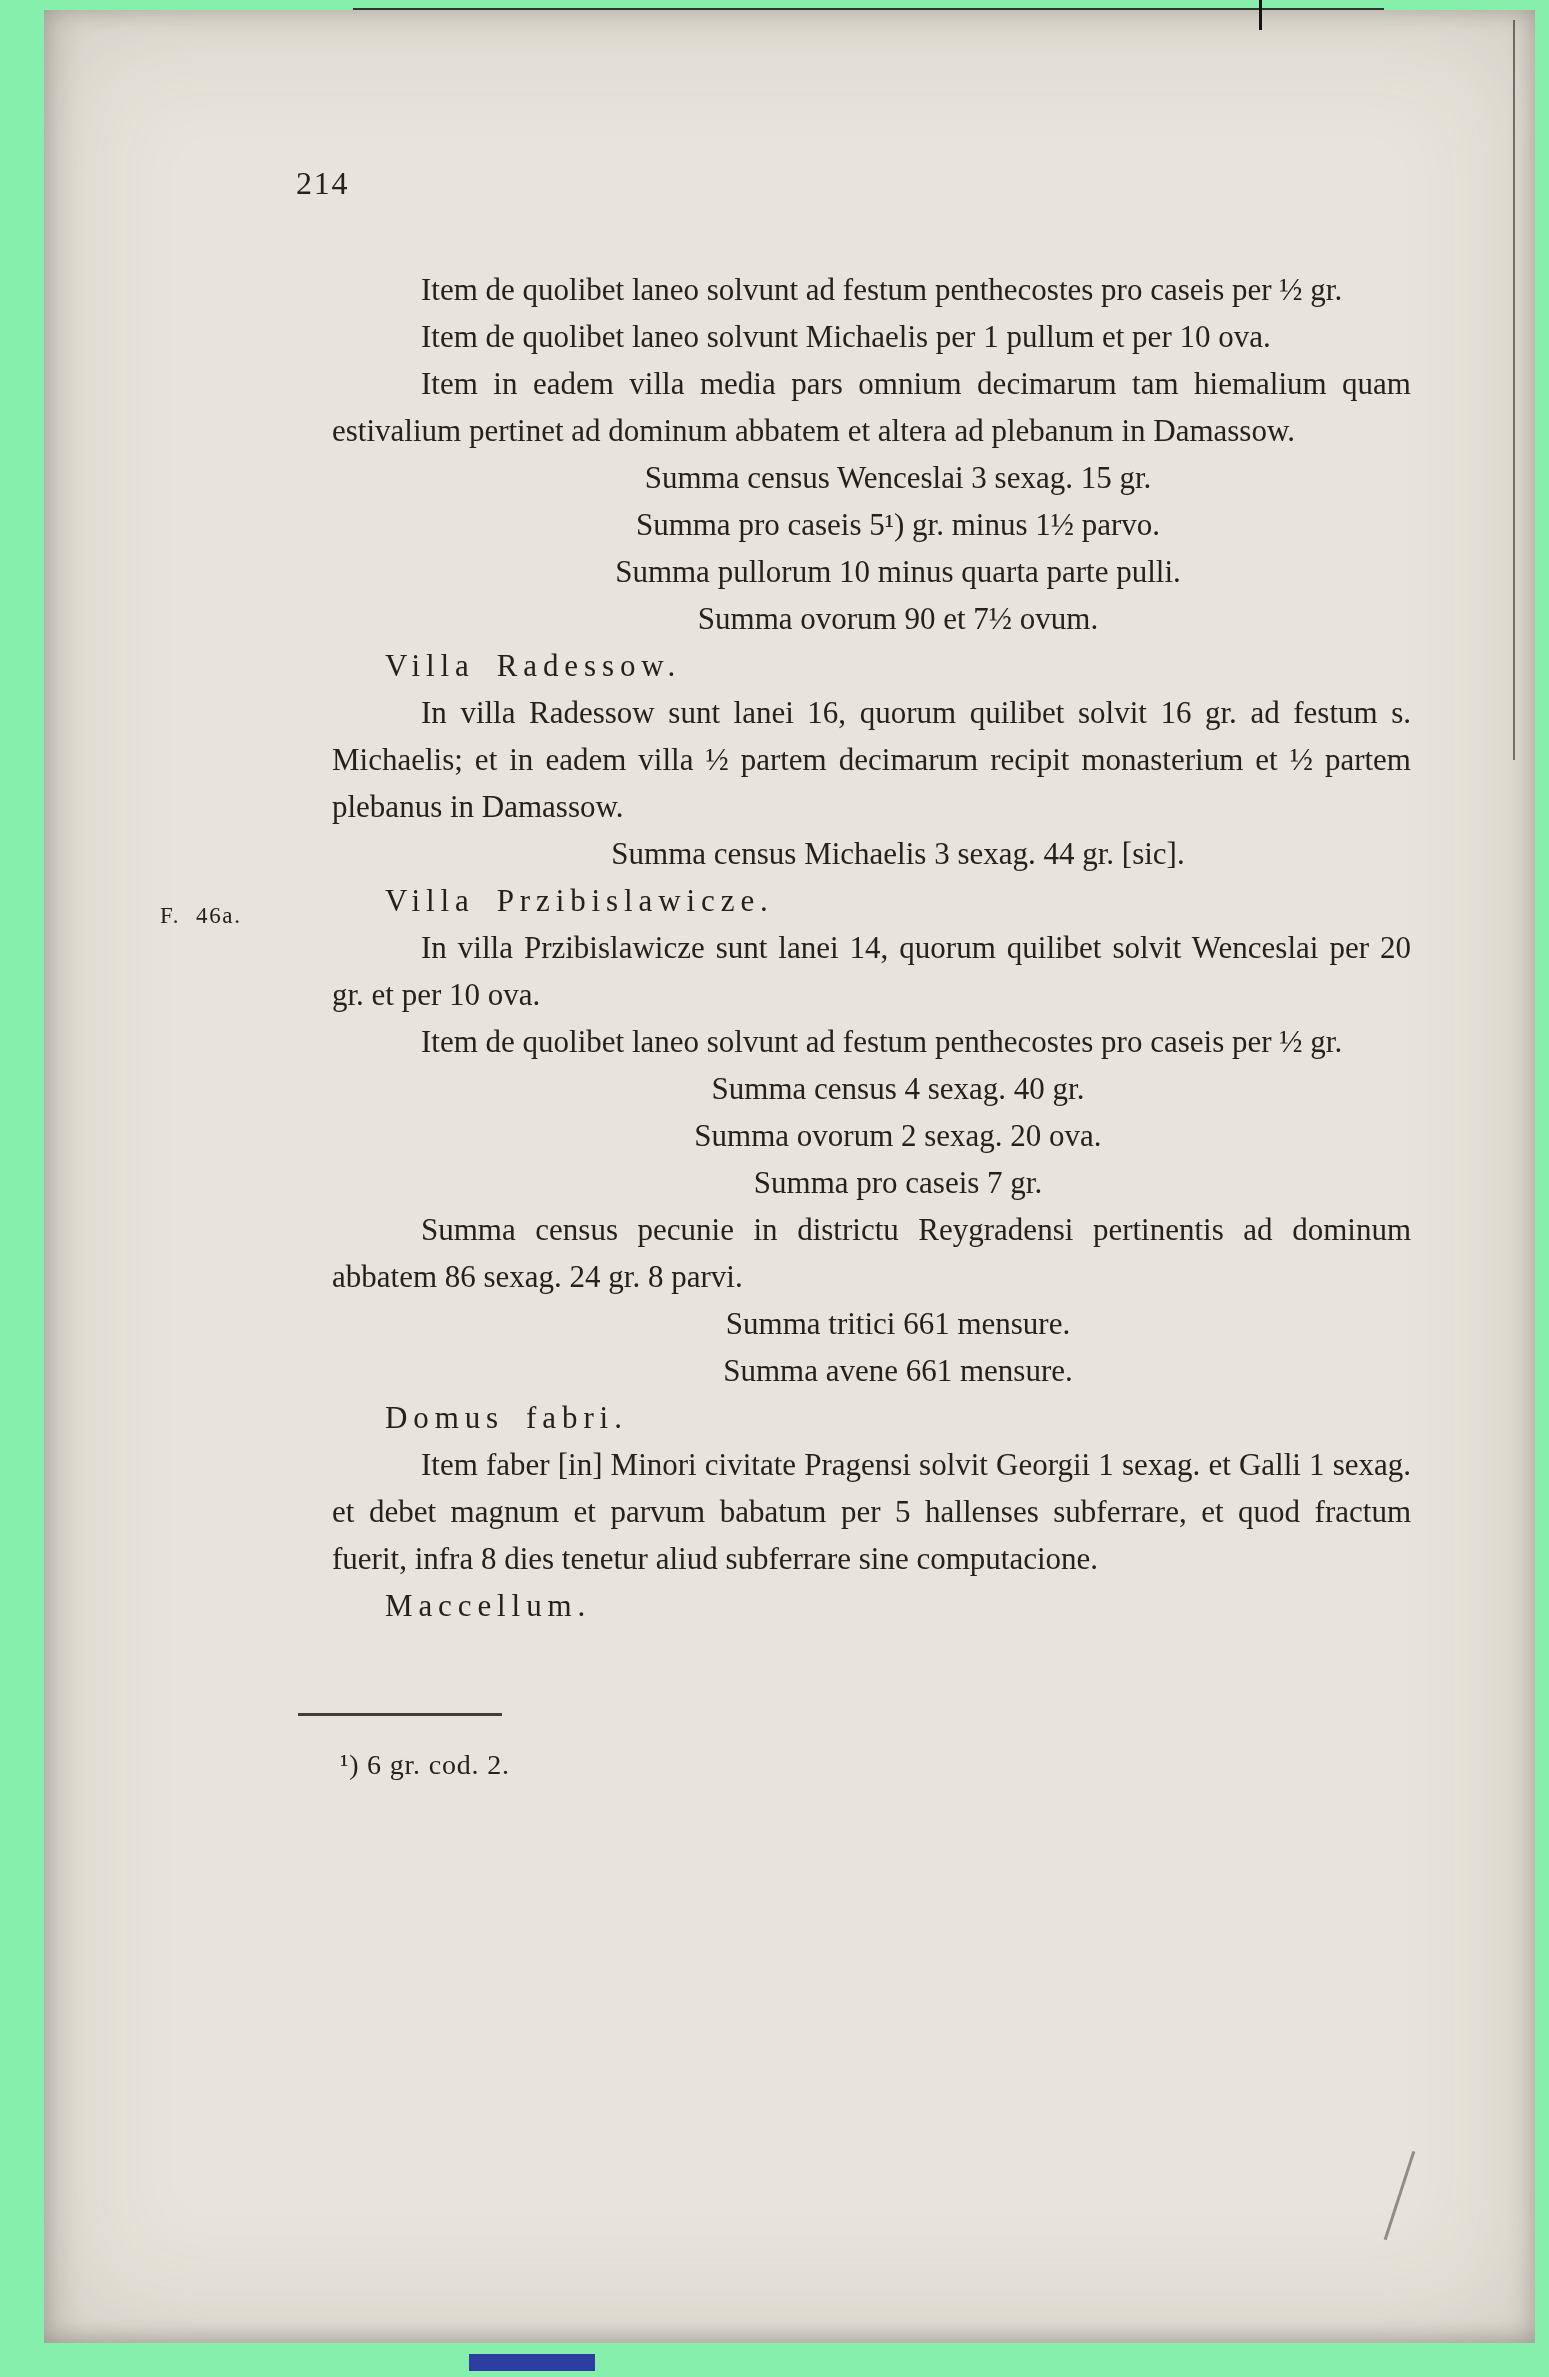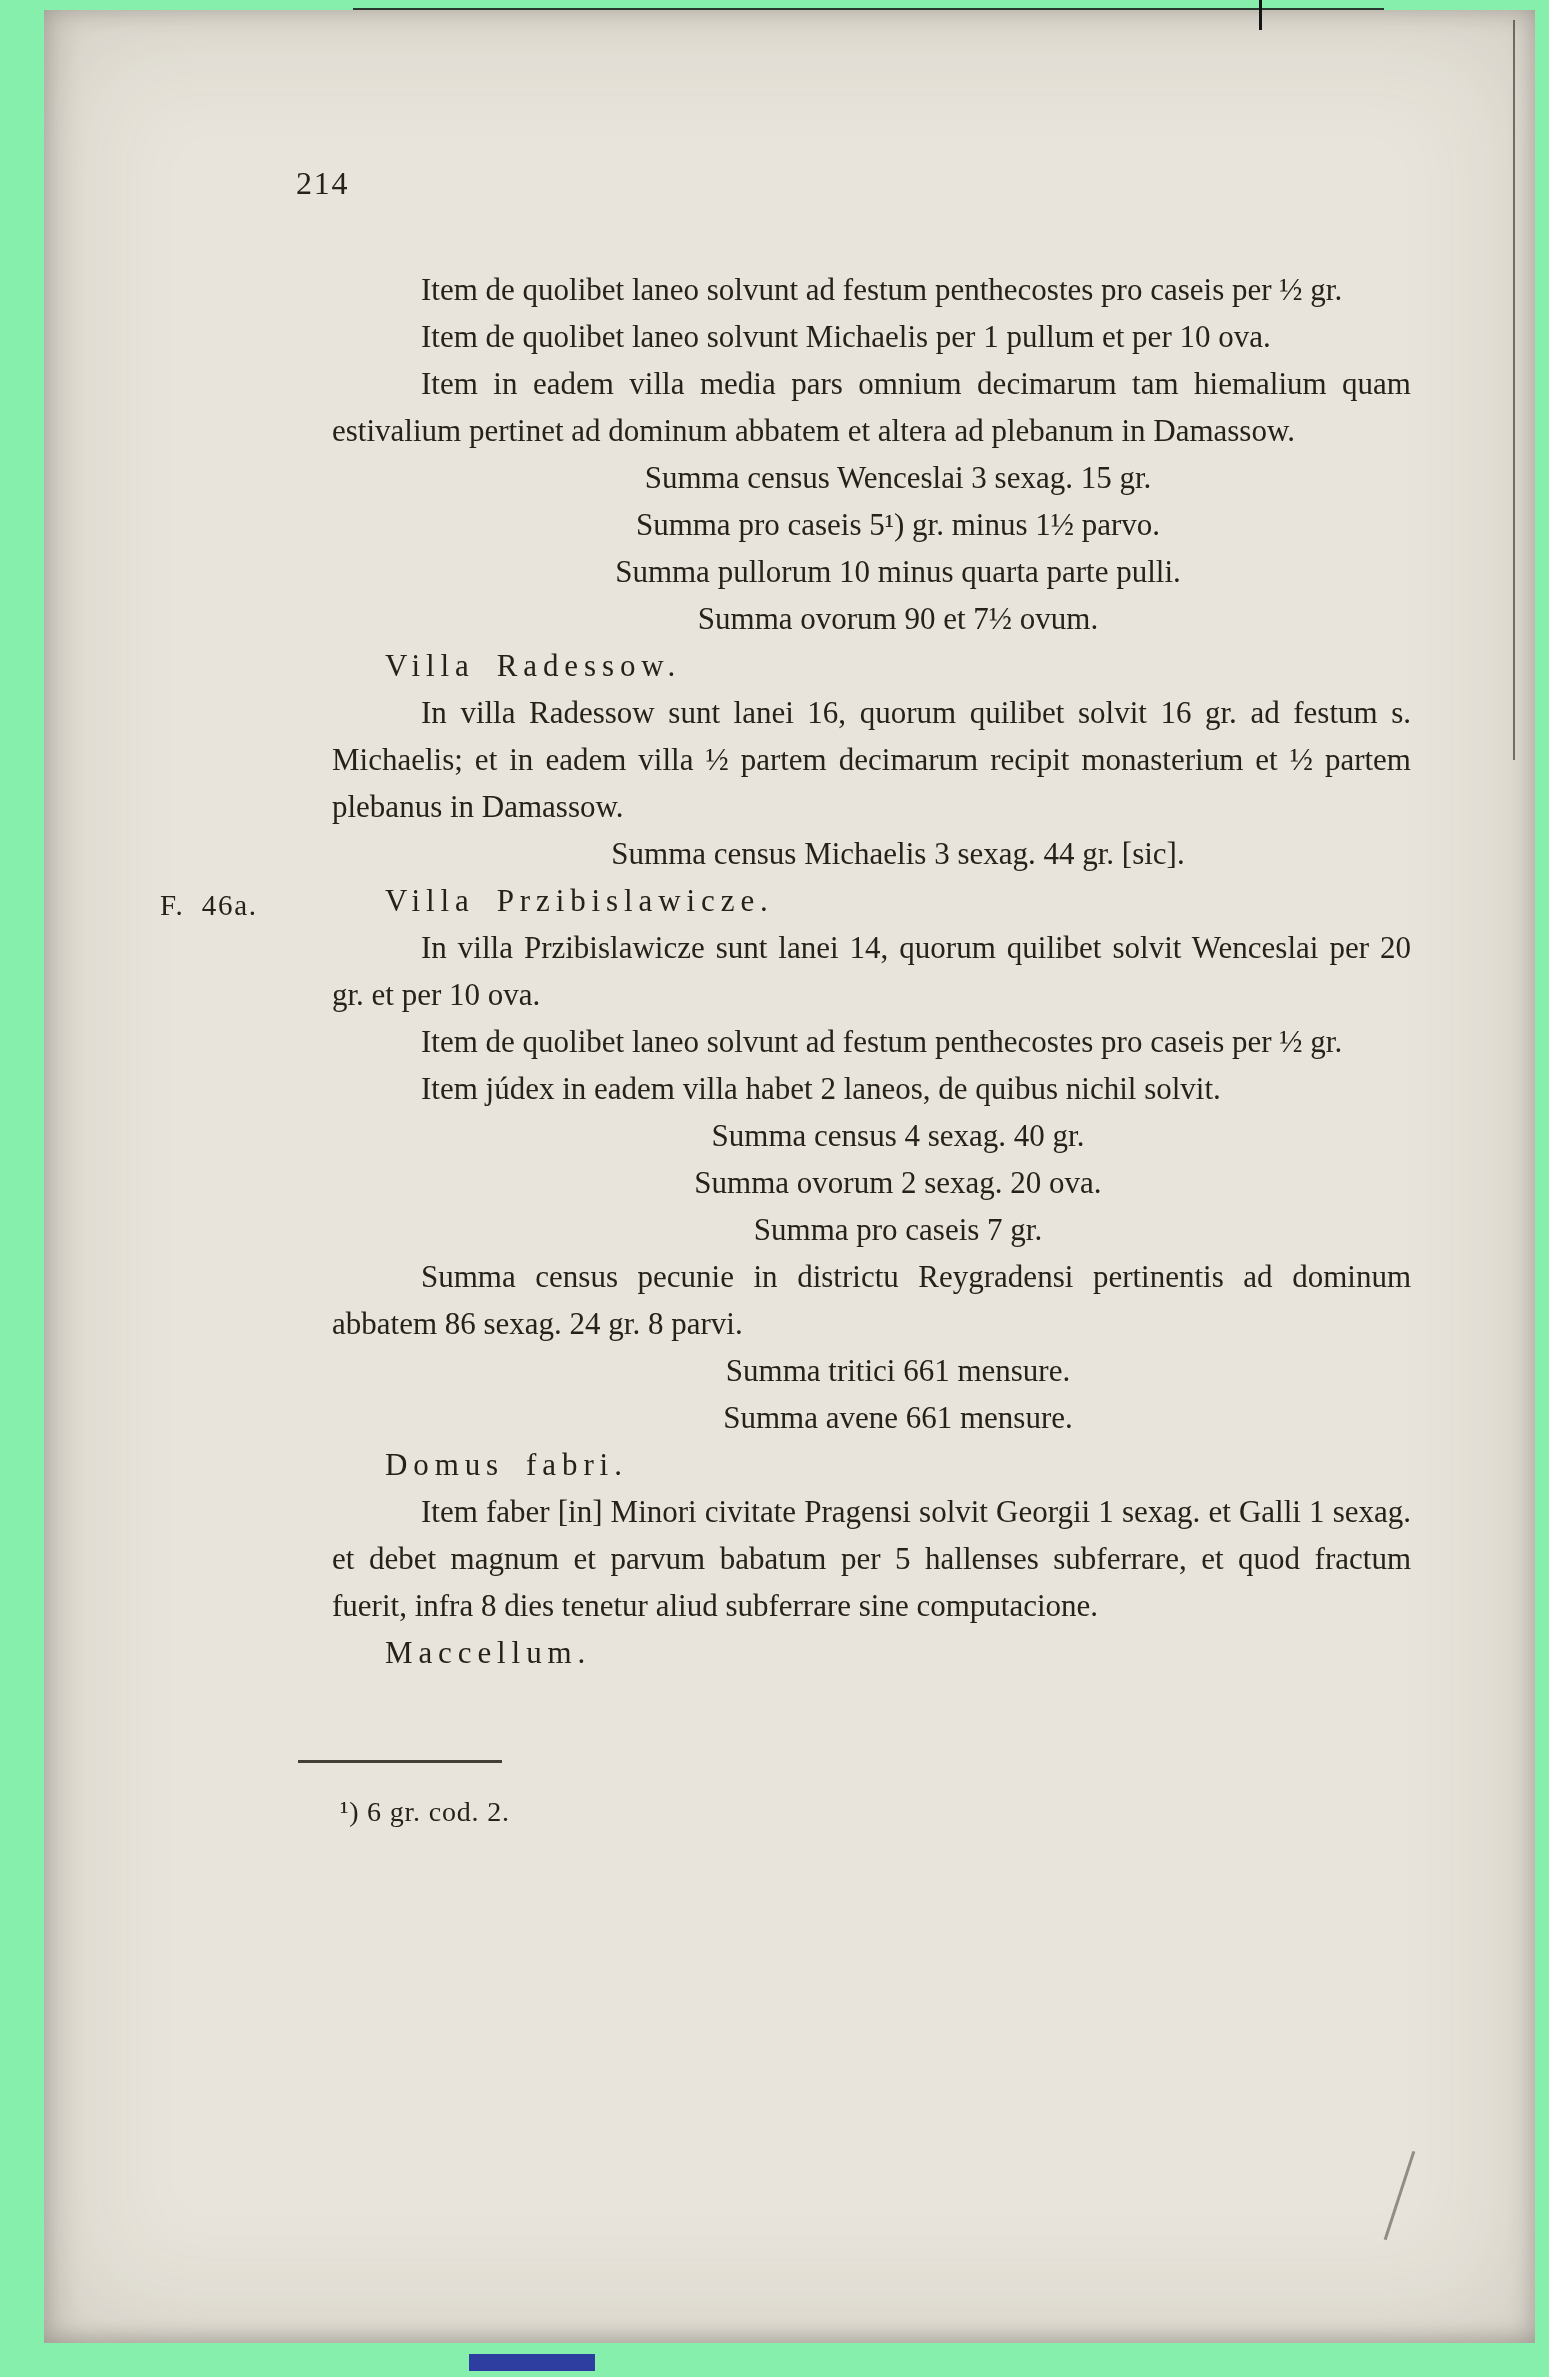--- a/index.html
+++ b/index.html
@@ -66,22 +66,22 @@
     margin-bottom: 59px;
   }
 
   .para { text-indent: 89px; position: relative; }
   .para.indent { text-align: justify; margin-left: 36px; }
   .para.line { text-align: center; }
   .para.heading { text-align: left; letter-spacing: 5.9px; word-spacing: 8.4px; }
 
   .margin-note {
     position: absolute;
-    left: -136px; top: 5px;
-    font-size: 29px;
+    left: -136px; top: 15px;
+    font-size: 23px;
     letter-spacing: 1.7px;
     text-indent: 0;
     color: var(--ink);
   }
 
   .footnote-rule {
     width: 204px; height: 2.5px;
     background: var(--ink);
     opacity: 0.85;
     margin-top: 84px;
@@ -113,21 +113,20 @@
           <p class="para line">Summa census Wenceslai 3 sexag. 15 gr.</p>
           <p class="para line">Summa pro caseis 5¹) gr. minus 1½ parvo.</p>
           <p class="para line">Summa pullorum 10 minus quarta parte pulli.</p>
           <p class="para line">Summa ovorum 90 et 7½ ovum.</p>
           <p class="para heading">Villa Radessow.</p>
           <p class="para indent">In villa Radessow sunt lanei 16, quorum quilibet solvit 16 gr. ad festum s. Michaelis; et in eadem villa ½ partem decimarum recipit monasterium et ½ partem plebanus in Damassow.</p>
           <p class="para line">Summa census Michaelis 3 sexag. 44 gr. [sic].</p>
           <p class="para heading">Villa Przibislawicze.<span class="margin-note">F. 46a.</span></p>
           <p class="para indent">In villa Przibislawicze sunt lanei 14, quorum quilibet solvit Wenceslai per 20 gr. et per 10 ova.</p>
           <p class="para indent">Item de quolibet laneo solvunt ad festum penthecostes pro caseis per ½ gr.</p>
-          <p class="para indent">Item júdex in eadem villa habet 2 laneos, de quibus nichil solvit.</p>
           <p class="para line">Summa census 4 sexag. 40 gr.</p>
           <p class="para line">Summa ovorum 2 sexag. 20 ova.</p>
           <p class="para line">Summa pro caseis 7 gr.</p>
           <p class="para indent">Summa census pecunie in districtu Reygradensi pertinentis ad dominum abbatem 86 sexag. 24 gr. 8 parvi.</p>
           <p class="para line">Summa tritici 661 mensure.</p>
           <p class="para line">Summa avene 661 mensure.</p>
           <p class="para heading">Domus fabri.</p>
           <p class="para indent">Item faber [in] Minori civitate Pragensi solvit Georgii 1 sexag. et Galli 1 sexag. et debet magnum et parvum babatum per 5 hallenses subferrare, et quod fractum fuerit, infra 8 dies tenetur aliud subferrare sine computacione.</p>
           <p class="para heading">Maccellum.</p>
         </div>

